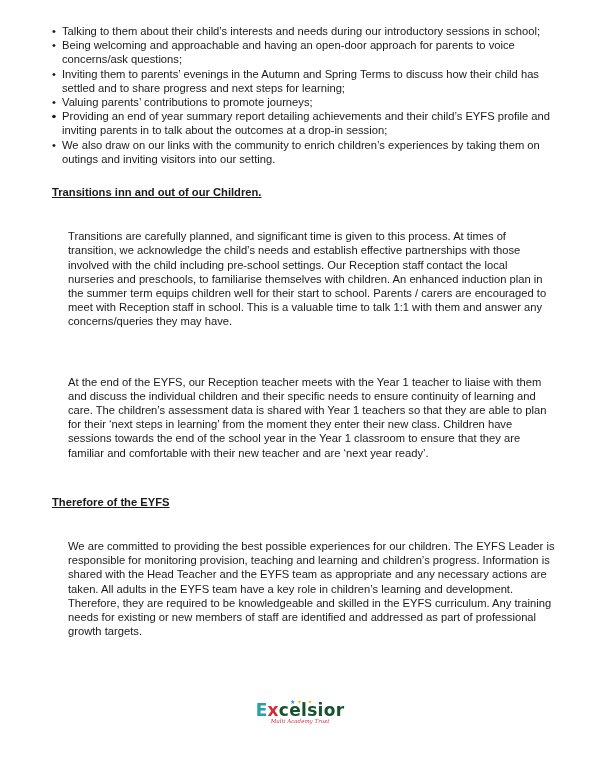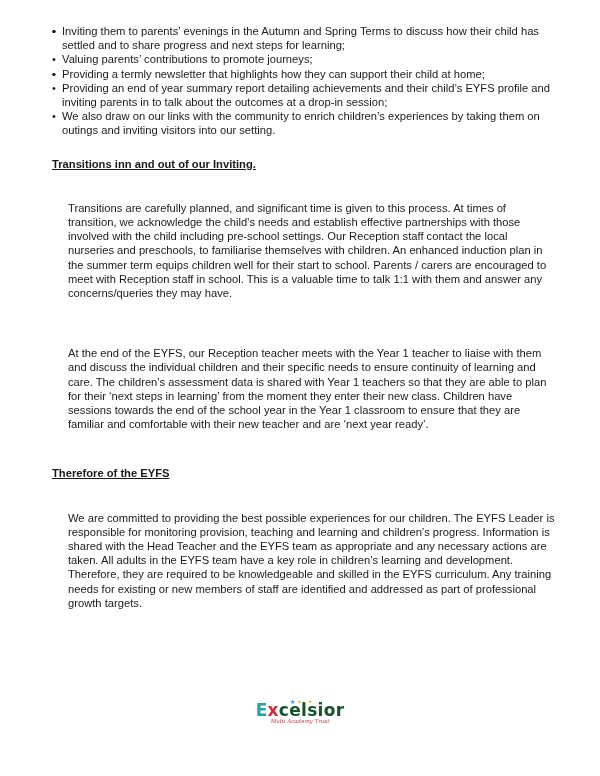--- a/index.html
+++ b/index.html
@@ -20,32 +20,32 @@
   .logo .rest { color: #14532d; }
   .logo .sub { font-family: "DejaVu Serif", serif; font-style: italic; font-size: 5.5px; color: #c43040; margin-top: -2px; }
   .logo .stars { position: absolute; left: 40px; top: -2px; font-size: 6px; color: #f0b020; }
   .logo .stars .b { color: #3a8fd8; }
 </style>
 </head>
 <body>
 
 <div class="page">
   <ul class="bullets">
-    <li><span class="dot">•</span></li>
-    <li><span class="dot">•</span></li>
+    <li><span class="dot">•</span><span>Talking to them about their child’s interests and needs during our introductory sessions in school;</span></li>
+    <li><span class="dot">•</span><span>Being welcoming and approachable and having an open-door approach for parents to voice concerns/ask questions;</span></li>
     <li><span class="dot">•</span><span>Inviting them to parents’ evenings in the Autumn and Spring Terms to discuss how their child has settled and to share progress and next steps for learning;</span></li>
     <li><span class="dot">•</span><span>Valuing parents’ contributions to promote journeys;</span></li>
     <li><span class="dot">•</span></li>
-    <li><span class="dot">•</span><span>Providing a termly newsletter that highlights how they can support their child at home;</span></li>
+    <li><span class="dot">•</span></li>
     <li><span class="dot">•</span><span>Providing an end of year summary report detailing achievements and their child’s EYFS profile and inviting parents in to talk about the outcomes at a drop-in session;</span></li>
     <li><span class="dot">•</span><span>We also draw on our links with the community to enrich children’s experiences by taking them on outings and inviting visitors into our setting.</span></li>
   </ul>
 
   <div class="gap-lg"></div>
-  <h2 class="sec">Transitions inn and out of our Inviting.</h2>
+  <h2 class="sec">Transitions inn and out of our Children.</h2>
   <div class="gap-md"></div>
   <p class="para">Transitions are carefully planned, and significant time is given to this process. At times of transition, we acknowledge the child’s needs and establish effective partnerships with those involved with the child including pre-school settings. Our Reception staff contact the local nurseries and preschools, to familiarise themselves with children. An enhanced induction plan in the summer term equips children well for their start to school. Parents / carers are encouraged to meet with Reception staff in school. This is a valuable time to talk 1:1 with them and answer any concerns/queries they may have.</p>
   <div class="gap-md"></div>
   <p class="para">At the end of the EYFS, our Reception teacher meets with the Year 1 teacher to liaise with them and discuss the individual children and their specific needs to ensure continuity of learning and care. The children’s assessment data is shared with Year 1 teachers so that they are able to plan for their ‘next steps in learning’ from the moment they enter their new class. Children have sessions towards the end of the school year in the Year 1 classroom to ensure that they are familiar and comfortable with their new teacher and are ‘next year ready’.</p>
 
   <div class="gap-lg"></div>
   <h2 class="sec">Therefore of the EYFS</h2>
   <div class="gap-md"></div>
   <p class="para">We are committed to providing the best possible experiences for our children. The EYFS Leader is responsible for monitoring provision, teaching and learning and children’s progress. Information is shared with the Head Teacher and the EYFS team as appropriate and any necessary actions are taken. All adults in the EYFS team have a key role in children’s learning and development. Therefore, they are required to be knowledgeable and skilled in the EYFS curriculum. Any training needs for existing or new members of staff are identified and addressed as part of professional growth targets.</p>
 </div>

